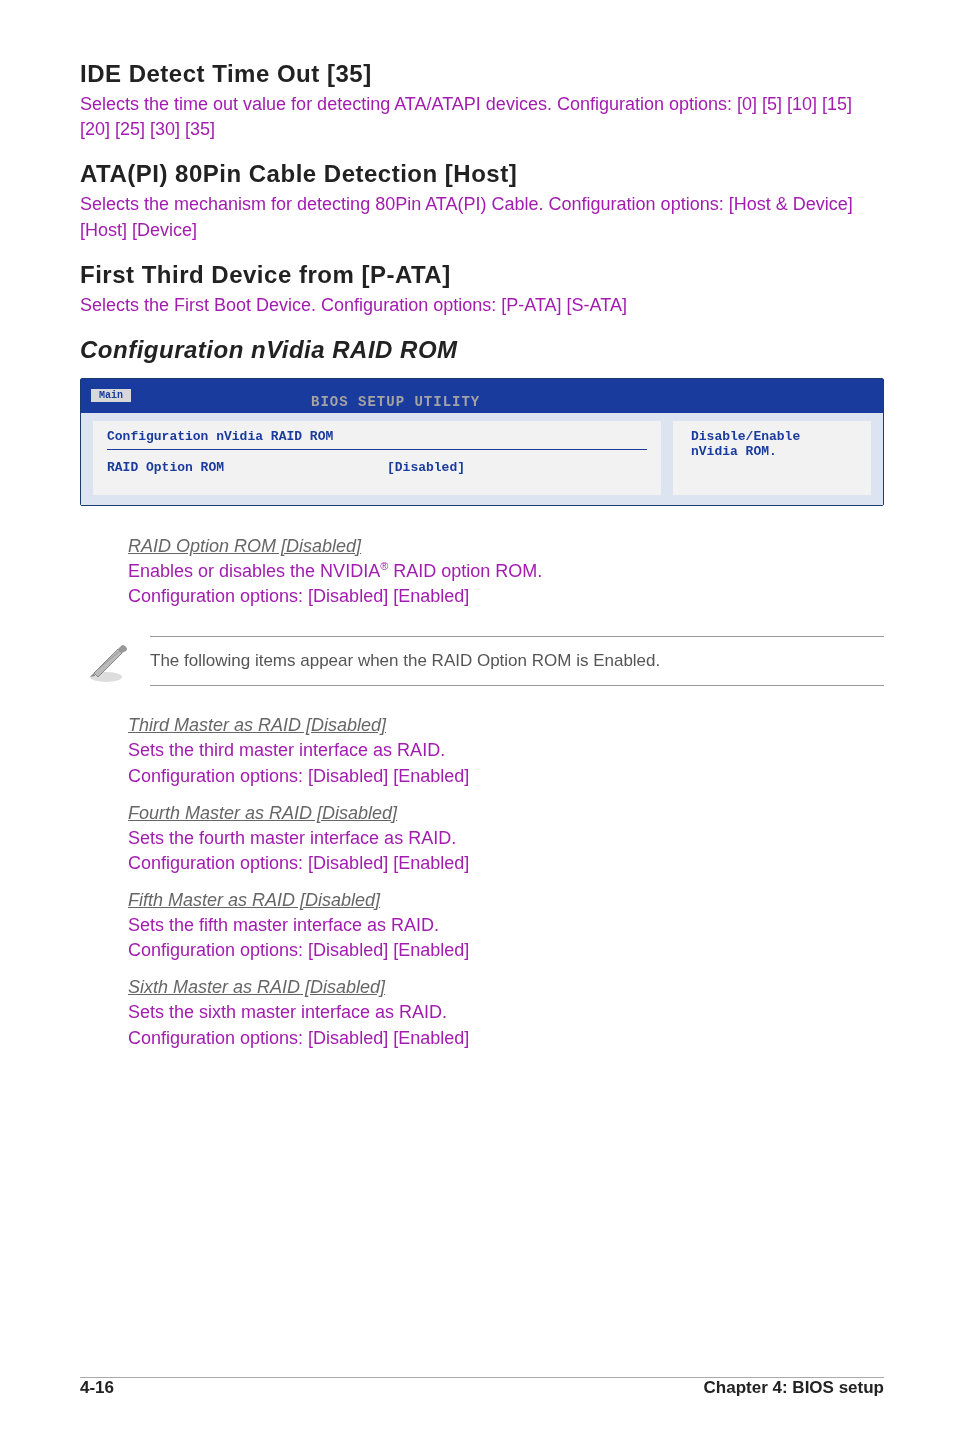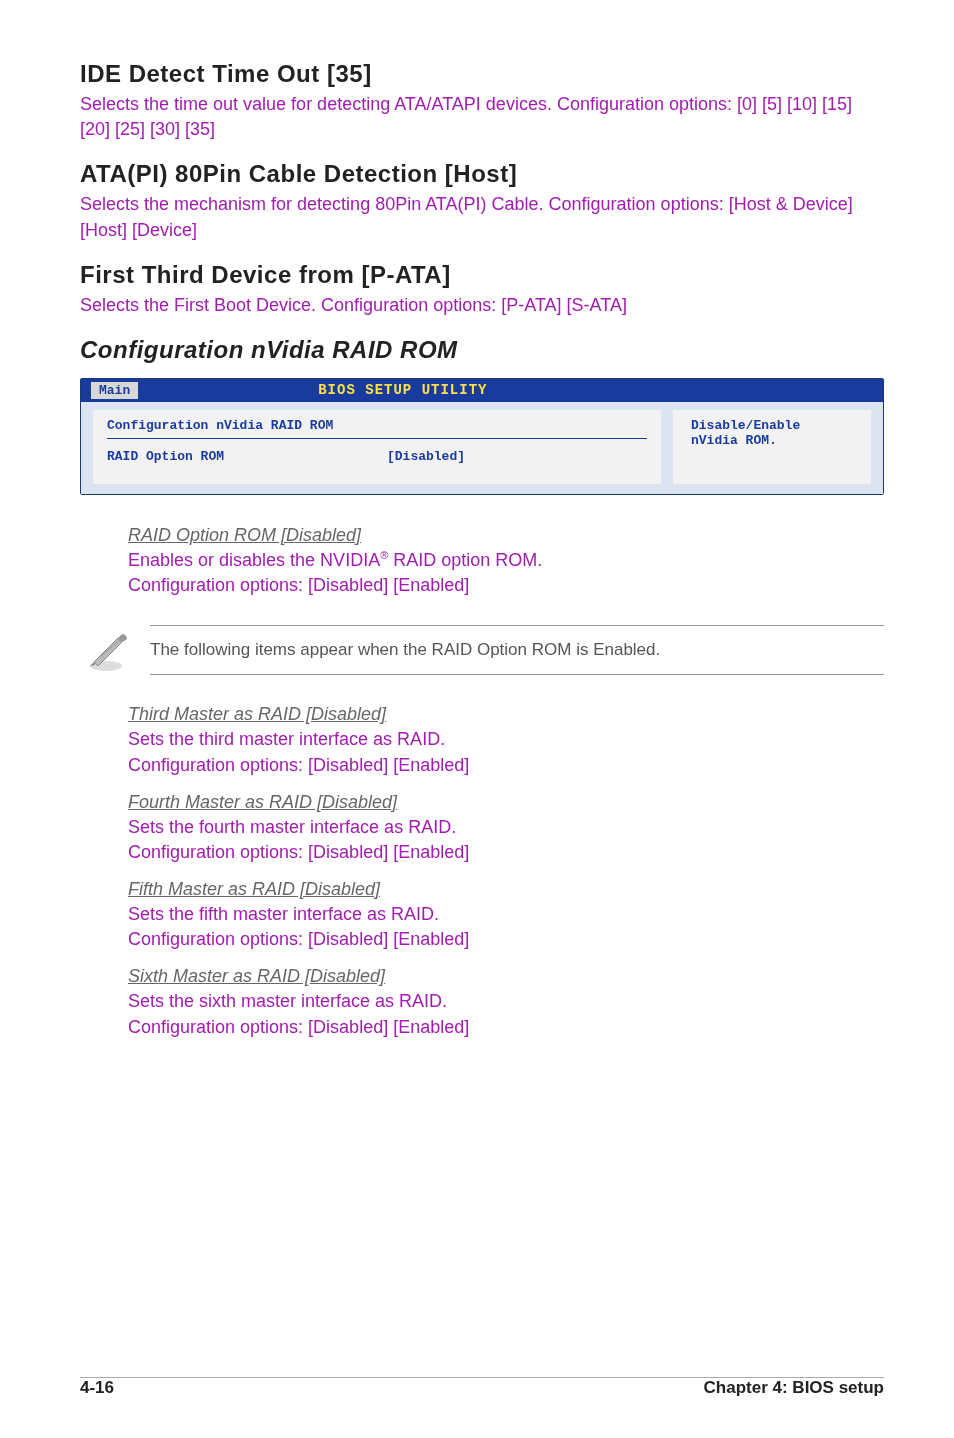--- a/index.html
+++ b/index.html
@@ -50,25 +50,26 @@
       font-weight: bold;
       padding: 3px 10px;
       display: flex;
       align-items: center;
     }
     .bios-tab {
       background: #d8d8d8;
       color: #1a3b9e;
       padding: 1px 8px;
       margin-right: 180px;
-      font-size: 13px;
+      font-size: 10px;
     }
     .bios-title {
-      color: #fde047;
+      color: #a3a3a3;
       letter-spacing: 1px;
+      margin-top: 12px;
     }
     .bios-body {
       display: flex;
       min-height: 92px;
     }
     .bios-left {
       flex: 1;
       background: #f2f2f2;
       border: 12px solid #dce4f2;
       border-top-width: 8px;

